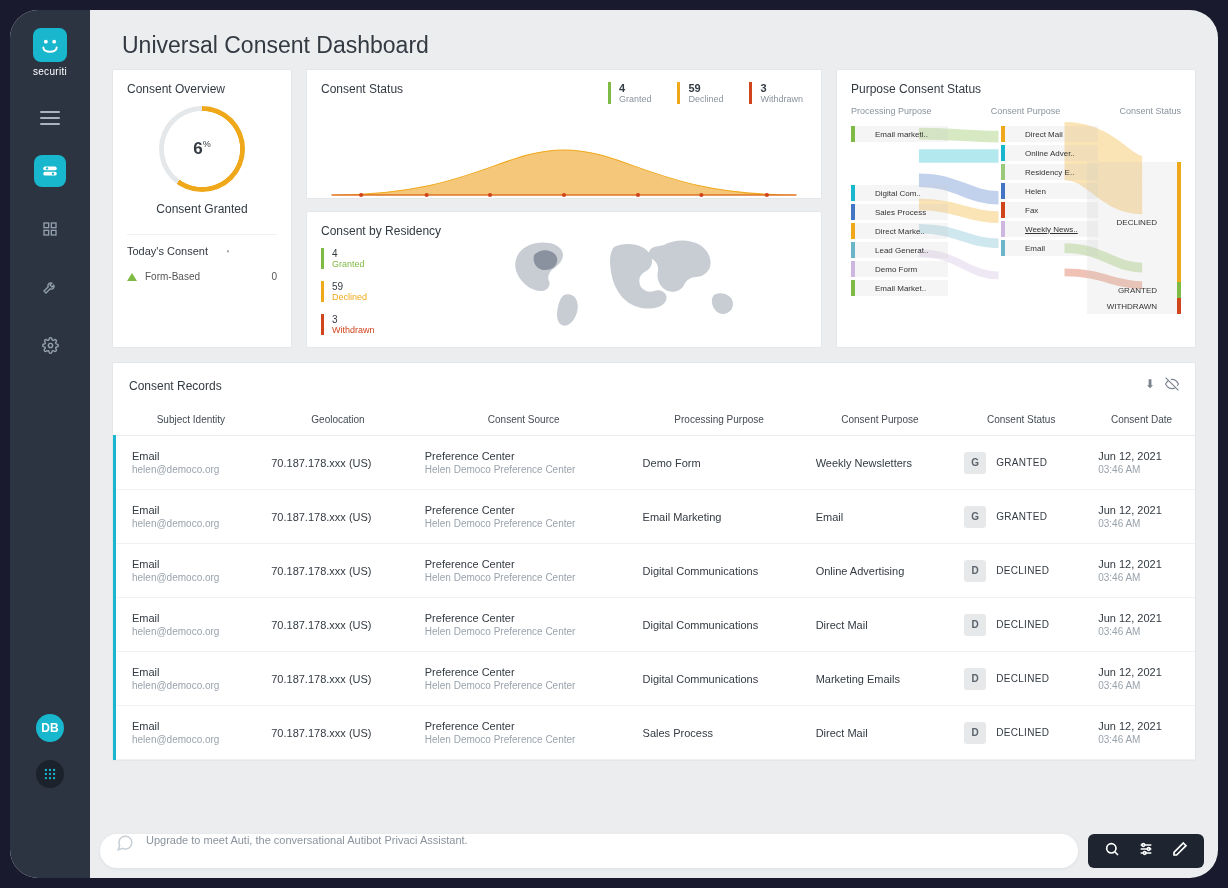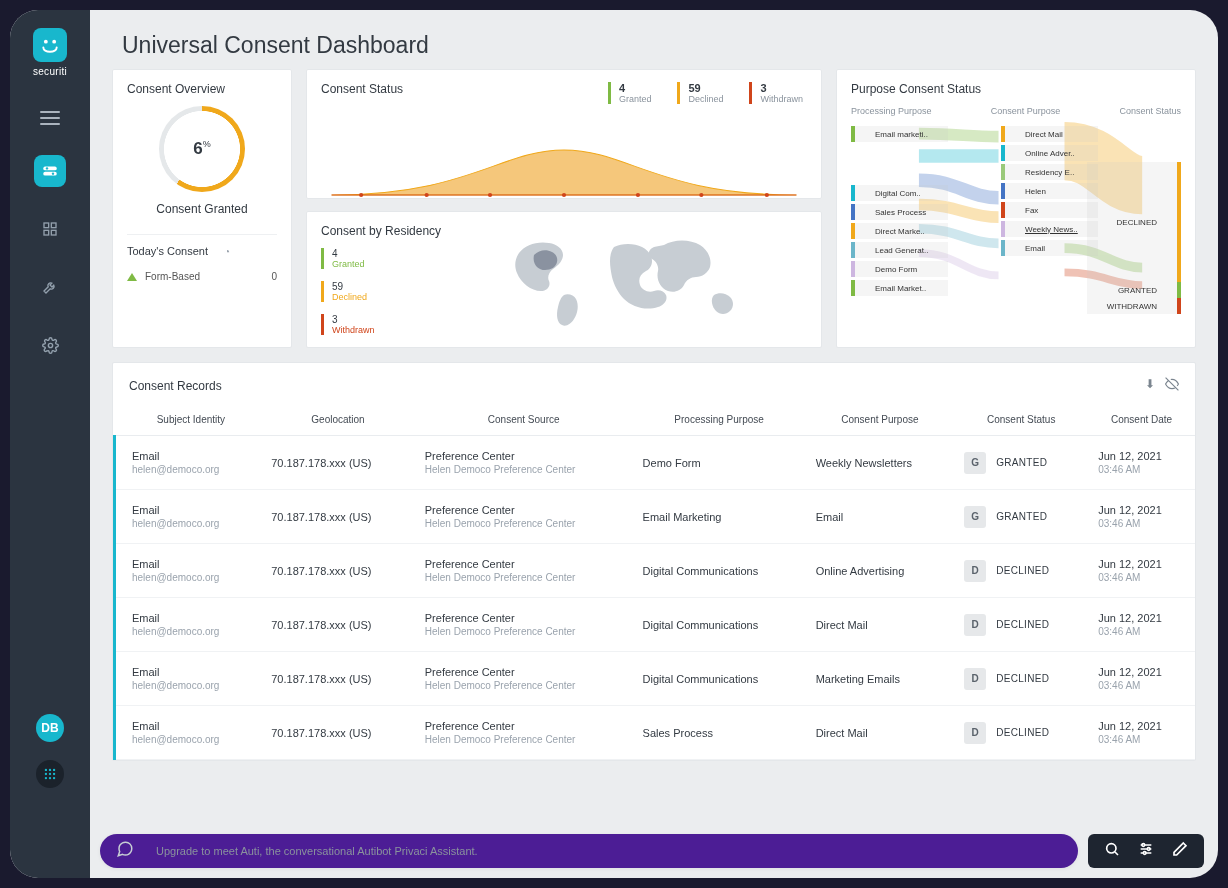--- a/index.html
+++ b/index.html
@@ -175,22 +175,22 @@
   .status-pill{display:flex;align-items:center;gap:10px;}
   .status-letter{
     width:22px;height:22px;border-radius:3px;background:#e6e8ea;color:#5a626b;
     display:flex;align-items:center;justify-content:center;font-size:10px;font-weight:600;
   }
   .status-text{font-size:10px;letter-spacing:0.3px;font-weight:500;}
 
   
   .footer-bar{
     position:absolute;bottom:10px;left:90px;right:140px;
-    height:34px;background:#4c1d95;border-radius:17px;
-    display:flex;align-items:center;padding:0 16px;gap:22px;
+    height:34px;background:#ffffff;border-radius:17px;
+    display:flex;padding:0 16px;gap:12px;
     box-shadow:0 1px 4px rgba(0,0,0,0.06);
   }
   .chat-ic{color:#c7ced4;font-size:16px;}
   .footer-text{font-size:11px;color:#8a939d;}
   .footer-tools{
     position:absolute;bottom:10px;right:14px;height:34px;
     background:#1e2530;border-radius:6px;display:flex;align-items:center;
     gap:18px;padding:0 16px;color:#fff;
   }
   .footer-tools svg, .footer-tools span{cursor:pointer;}

